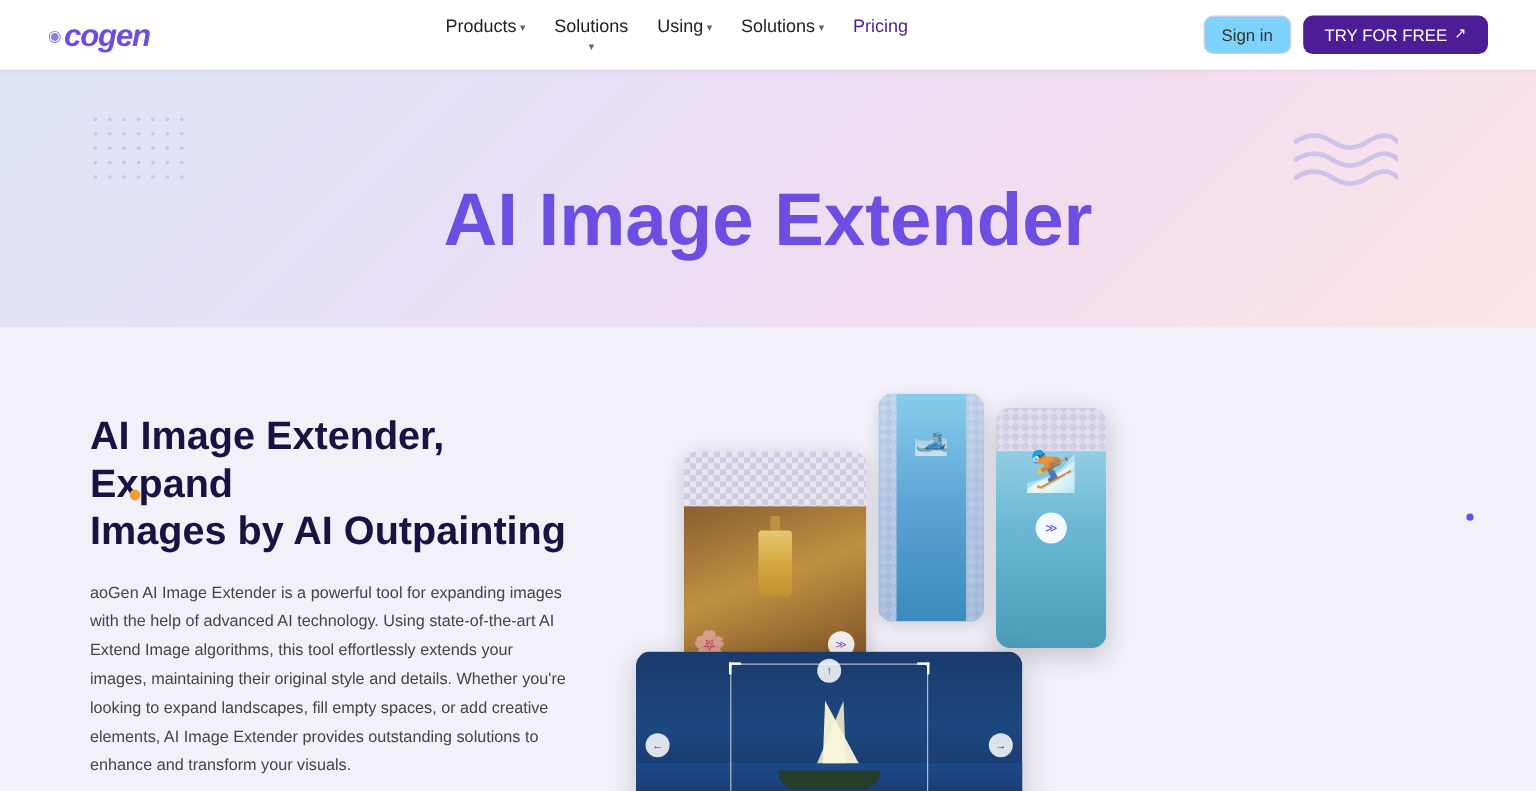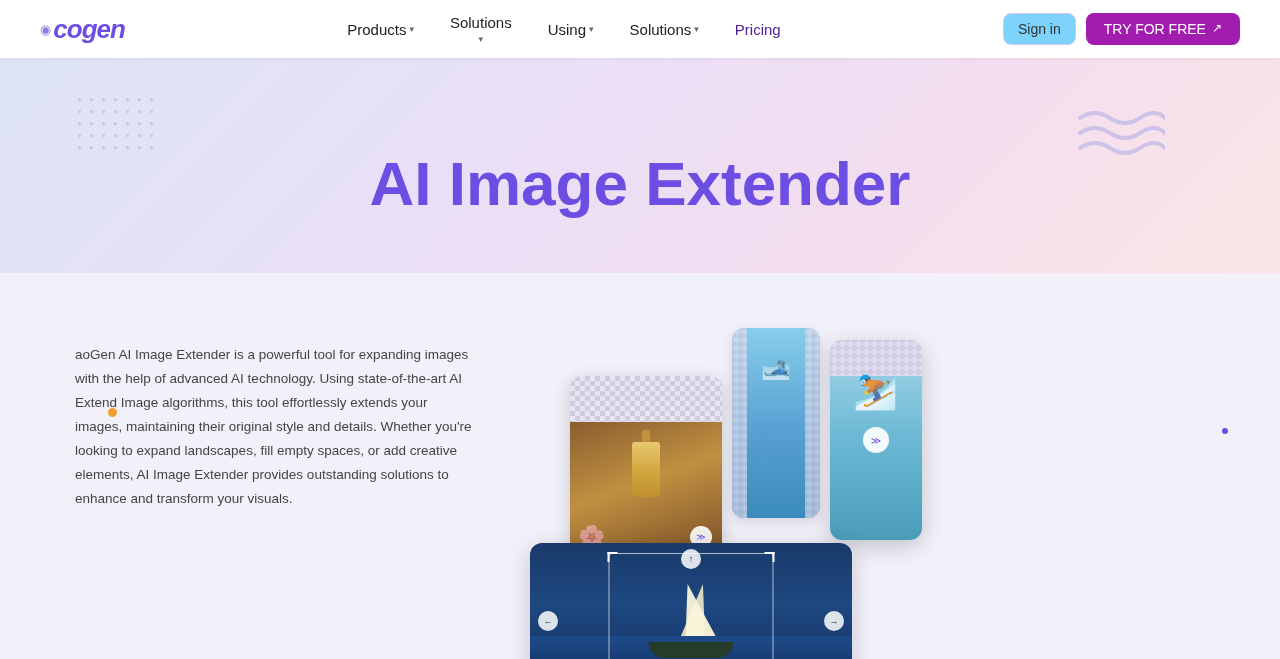--- a/index.html
+++ b/index.html
@@ -16,21 +16,21 @@
   </style>
 </head>
 <body>
 
 <nav>
   <div style="display:flex;align-items:center;gap:0;cursor:pointer;">
     <span style="font-size:13px;color:#8b7de0;margin-right:2px;">◉</span>
     <span style="font-size:26px;font-weight:900;color:#6c4ee3;letter-spacing:-1px;font-style:italic;">cogen</span>
   </div>
 
-  <div style="display:flex;align-items:center;gap:36px;">
+  <div style="display:flex;align-items:flex-start;gap:24px;">
     <a style="display:flex;align-items:center;gap:3px;font-size:15px;color:#222;cursor:pointer;text-decoration:none;">
       <span>Products</span>
       <span style="font-size:9px;color:#666;">▾</span>
     </a>
     <a style="display:flex;align-items:center;gap:3px;font-size:15px;color:#222;cursor:pointer;text-decoration:none;flex-direction:column;">
       <span>Solutions</span>
       <span style="font-size:9px;color:#666;">▾</span>
     </a>
     <a style="display:flex;align-items:center;gap:3px;font-size:15px;color:#222;cursor:pointer;text-decoration:none;">
       <span>Using</span>
@@ -40,21 +40,21 @@
       <span>Solutions</span>
       <span style="font-size:9px;color:#666;">▾</span>
     </a>
     <a style="font-size:15px;color:#4c1d95;cursor:pointer;text-decoration:none;">
       <span>Pricing</span>
     </a>
   </div>
 
   <div style="display:flex;align-items:center;gap:10px;">
     <button style="padding:7px 14px;border-radius:8px;border:1.5px solid #d0cce8;background:#7dd3fc;color:#333;font-size:14px;cursor:pointer;">Sign in</button>
-    <button style="padding:8px 18px;border-radius:8px;border:none;background:#a21caf;color:white;font-size:14px;cursor:pointer;display:flex;align-items:flex-start;gap:6px;">
+    <button style="padding:8px 18px;border-radius:8px;border:none;background:#4c1d95;color:white;font-size:14px;cursor:pointer;display:flex;align-items:flex-start;gap:6px;">
       <span>TRY FOR FREE</span>
       <span style="font-size:12px;">↗</span>
     </button>
   </div>
 </nav>
 
 <section style="margin-top:58px;background:linear-gradient(135deg,#dde4f5 0%,#e8e0f8 35%,#f2ddf0 65%,#fce5e5 100%);min-height:185px;display:flex;align-items:center;justify-content:center;position:relative;overflow:hidden;padding:45px 40px 55px;">
 
   <div style="position:absolute;left:78px;top:40px;">
     <div style="display:grid;grid-template-columns:repeat(7,1fr);gap:9px;">
@@ -113,20 +113,24 @@
 </section>
 
 <section style="background:#f2f0f9;padding:55px 75px 75px;display:flex;gap:55px;align-items:flex-start;position:relative;min-height:430px;">
 
   <div style="position:absolute;left:108px;top:135px;width:9px;height:9px;border-radius:50%;background:#f0a030;"></div>
   <div style="position:absolute;left:104px;top:390px;width:6px;height:6px;border-radius:50%;background:#6c4ee3;"></div>
   <div style="position:absolute;right:52px;top:155px;width:6px;height:6px;border-radius:50%;background:#6c4ee3;"></div>
   <div style="position:absolute;right:48px;top:395px;width:6px;height:6px;border-radius:50%;background:#6c4ee3;"></div>
 
   <div style="flex:0 0 400px;max-width:400px;padding-top:15px;">
+    <h2 style="font-size:33px;font-weight:800;color:#1a1240;line-height:1.2;margin-bottom:20px;">
+      <span>AI Image Extender, Expand</span><br>
+      <span>Images by AI Outpainting</span>
+    </h2>
     <p style="font-size:13.5px;color:#444;line-height:1.78;">aoGen AI Image Extender is a powerful tool for expanding images with the help of advanced AI technology. Using state-of-the-art AI Extend Image algorithms, this tool effortlessly extends your images, maintaining their original style and details. Whether you're looking to expand landscapes, fill empty spaces, or add creative elements, AI Image Extender provides outstanding solutions to enhance and transform your visuals.</p>
   </div>
 
   <div style="flex:1;position:relative;min-height:370px;">
 
     <div style="display:flex;gap:10px;align-items:flex-start;position:absolute;top:0;left:40px;right:0;">
 
       <div style="width:152px;height:182px;border-radius:12px;overflow:hidden;position:relative;flex-shrink:0;margin-top:48px;box-shadow:0 4px 18px rgba(0,0,0,0.18);">
 
         <div style="position:absolute;top:0;left:0;right:0;height:30%;

